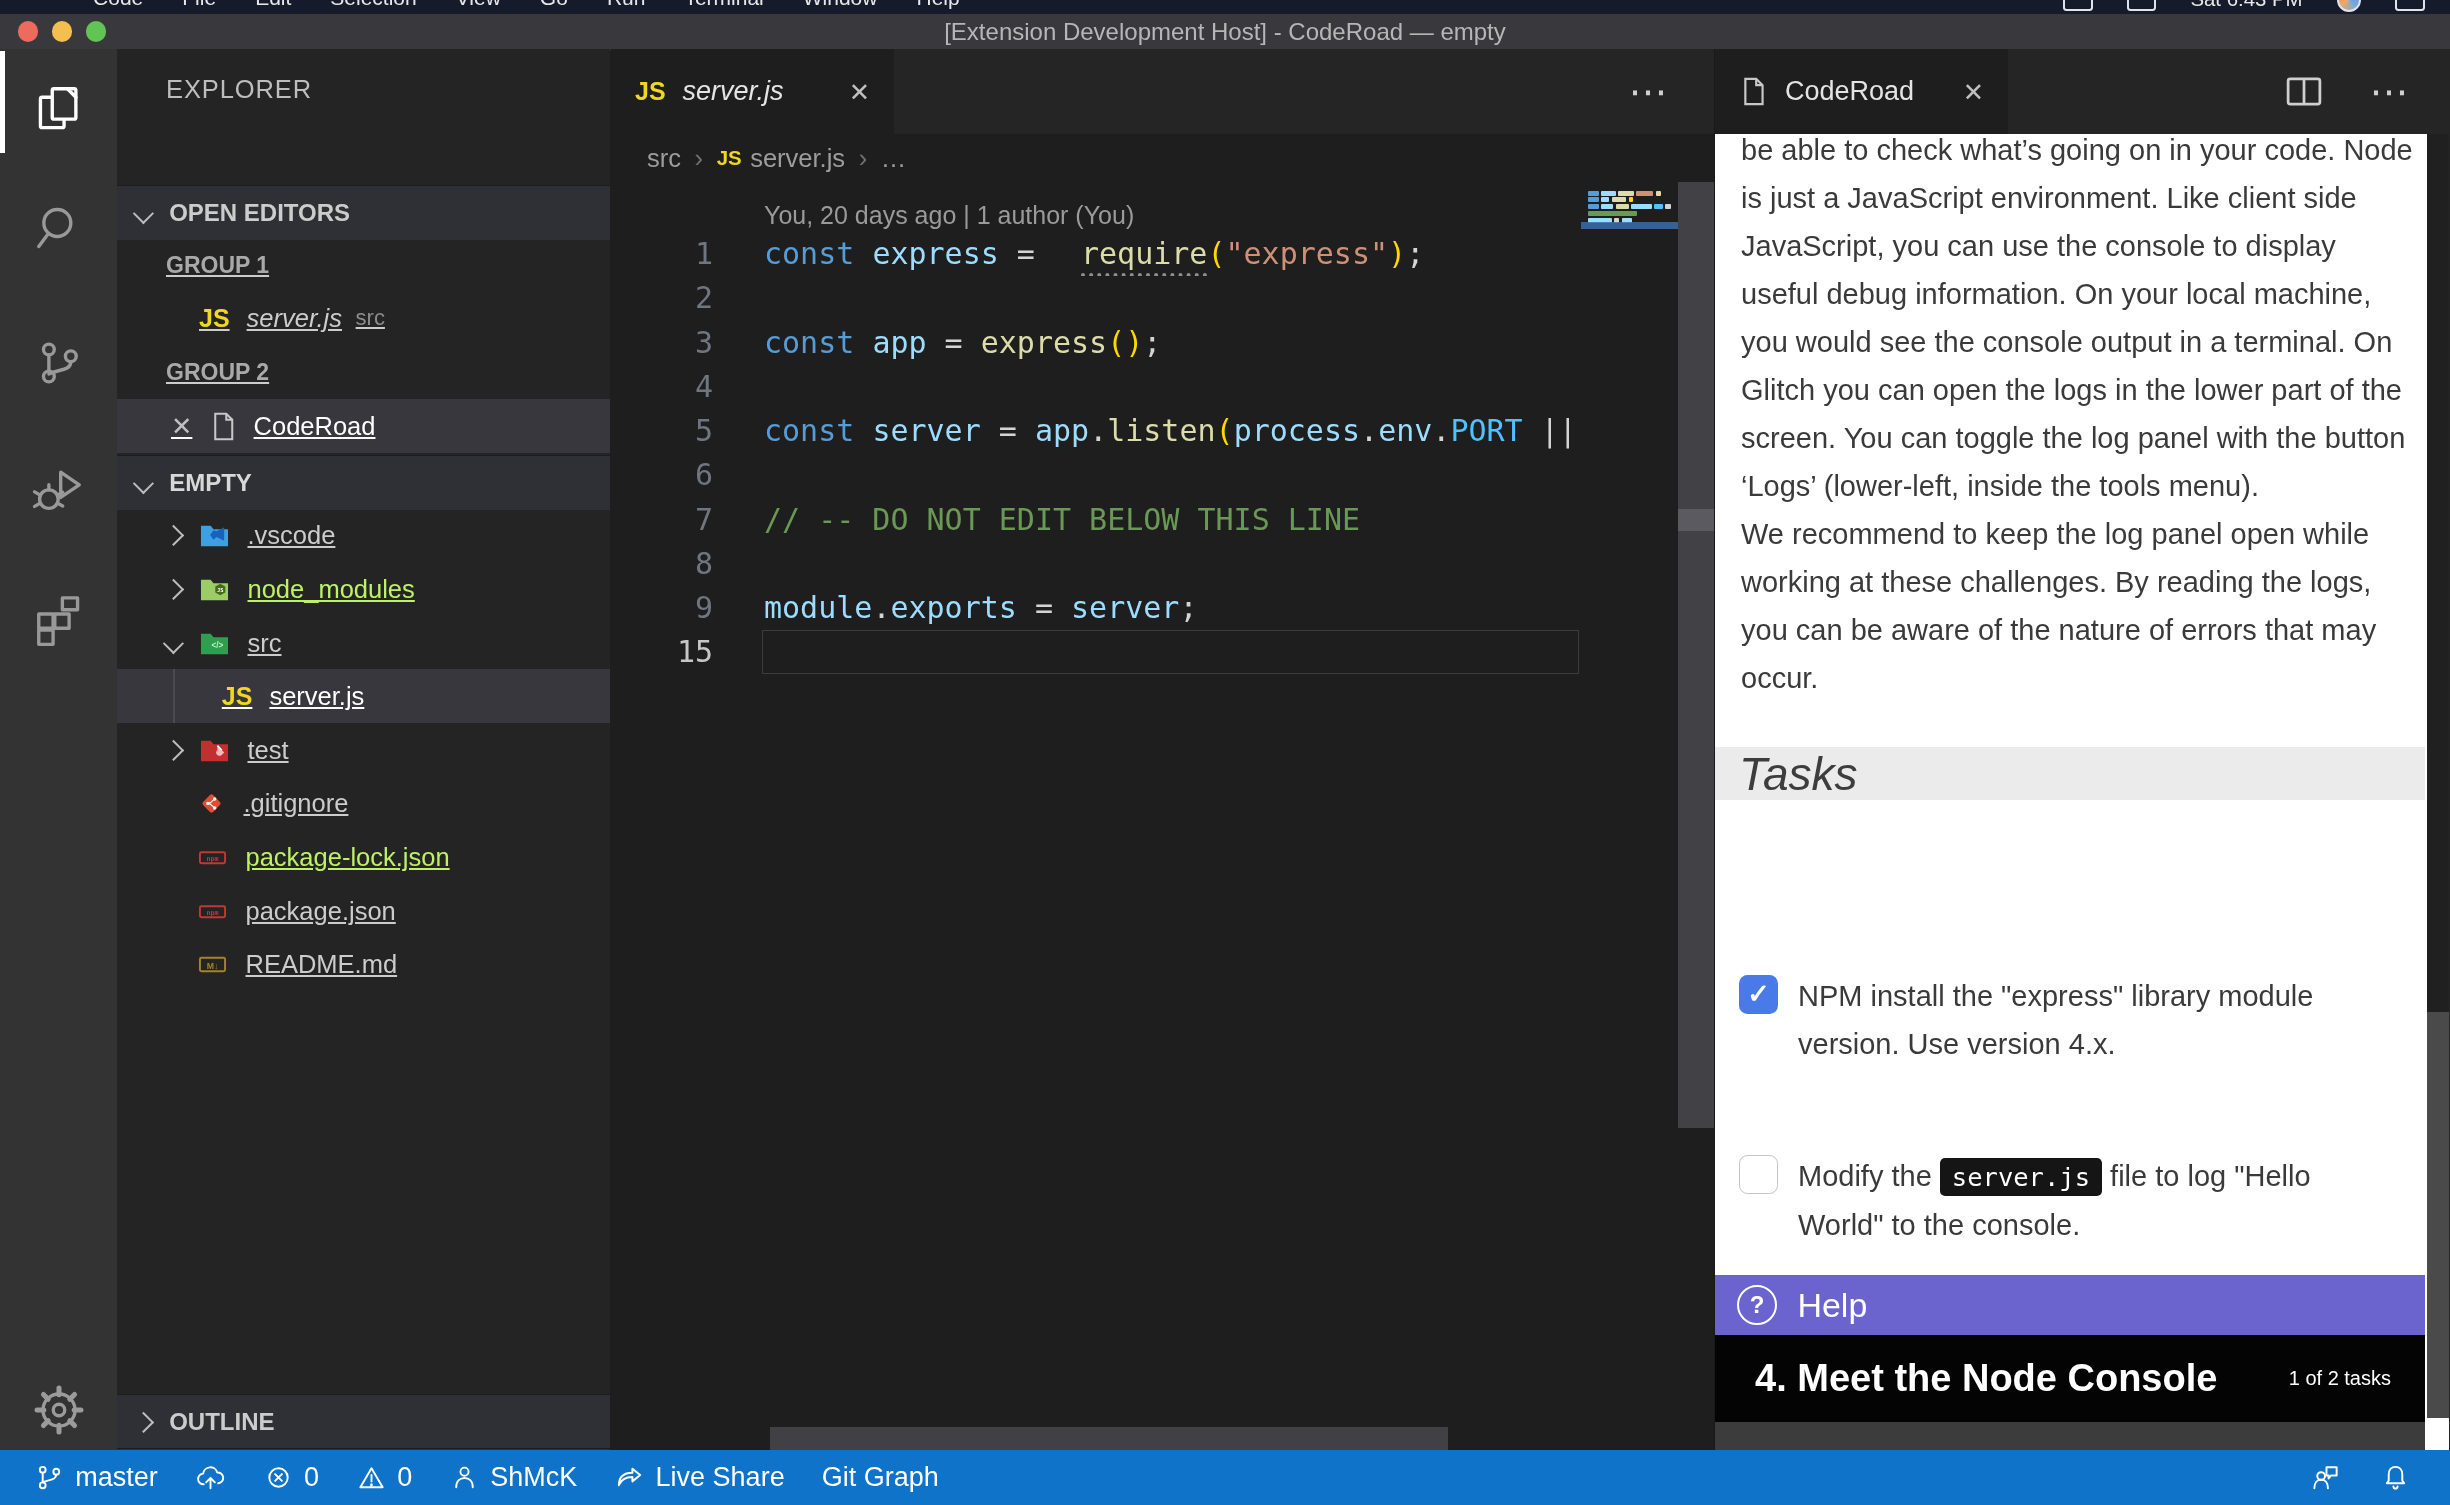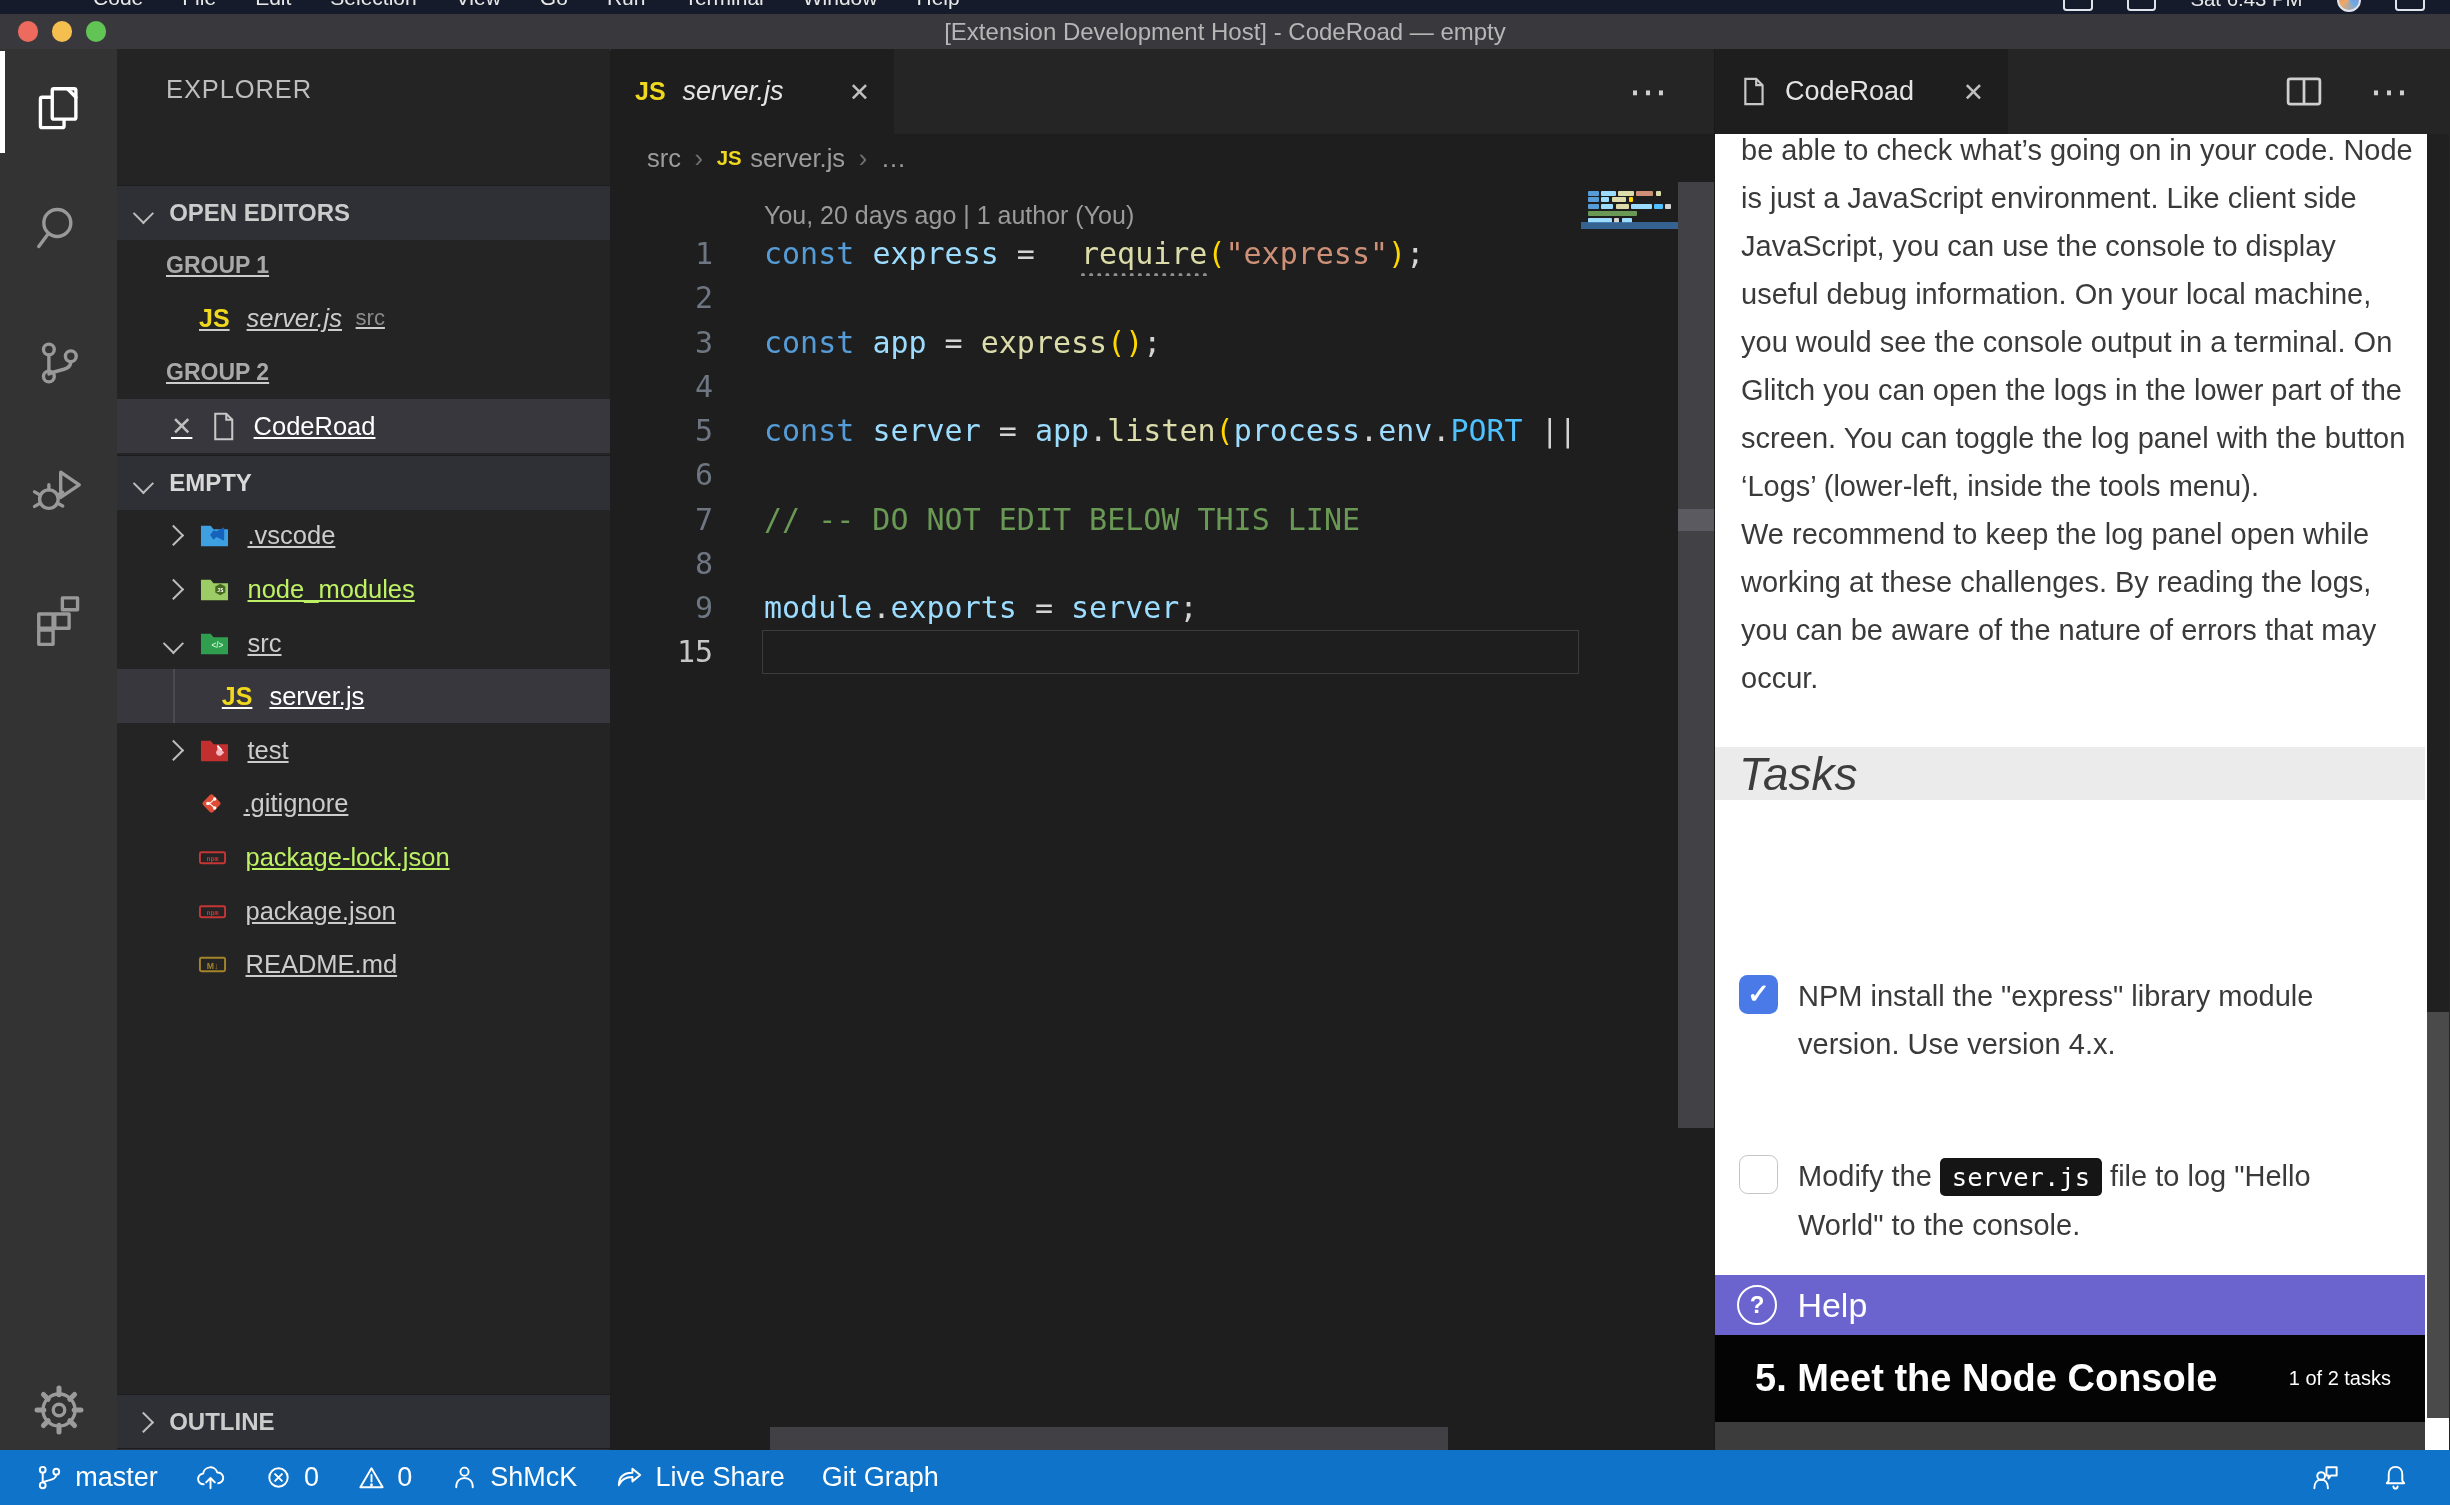--- a/index.html
+++ b/index.html
@@ -429,21 +429,21 @@
           <div class="task" style="top: 1018px;">
             <span class="cb unchecked"></span>
             <span class="txt"><span>Modify the </span><span class="code-chip">server.js</span><span> file to log "Hello World" to the console.</span></span>
           </div>
         </div>
       <div id="help-bar" style="background: rgb(107, 99, 206);">
         <span id="help-icon">?</span>
         <span id="help-label">Help</span>
       </div>
       <div id="lesson-bar">
-        <span id="lesson-title">5. Meet the Node Console</span>
+        <span id="lesson-title">4. Meet the Node Console</span>
         <span id="lesson-progress">1 of 2 tasks</span>
       </div>
       <div id="wv-bottom-strip"></div>
       <div class="wv-sb" style="top:0;height:878px;background:#202020;"></div>
       <div class="wv-sb" style="top:878px;height:406px;background:#4a4a4a;"></div>
       <div class="wv-sb" style="top:1284px;height:32px;background:#ffffff;"></div>
     </div>
   </div>
 </div>
 

